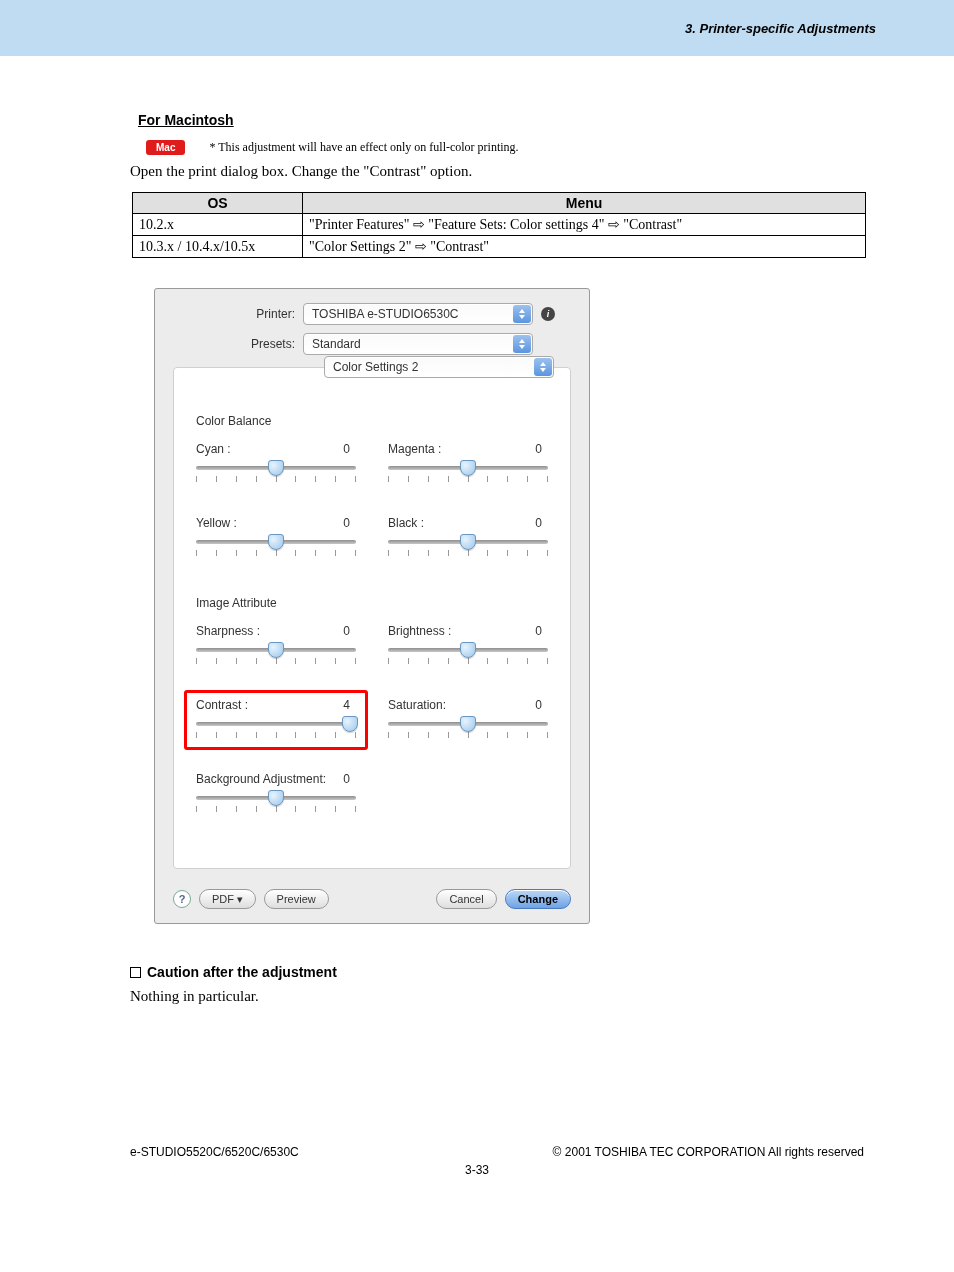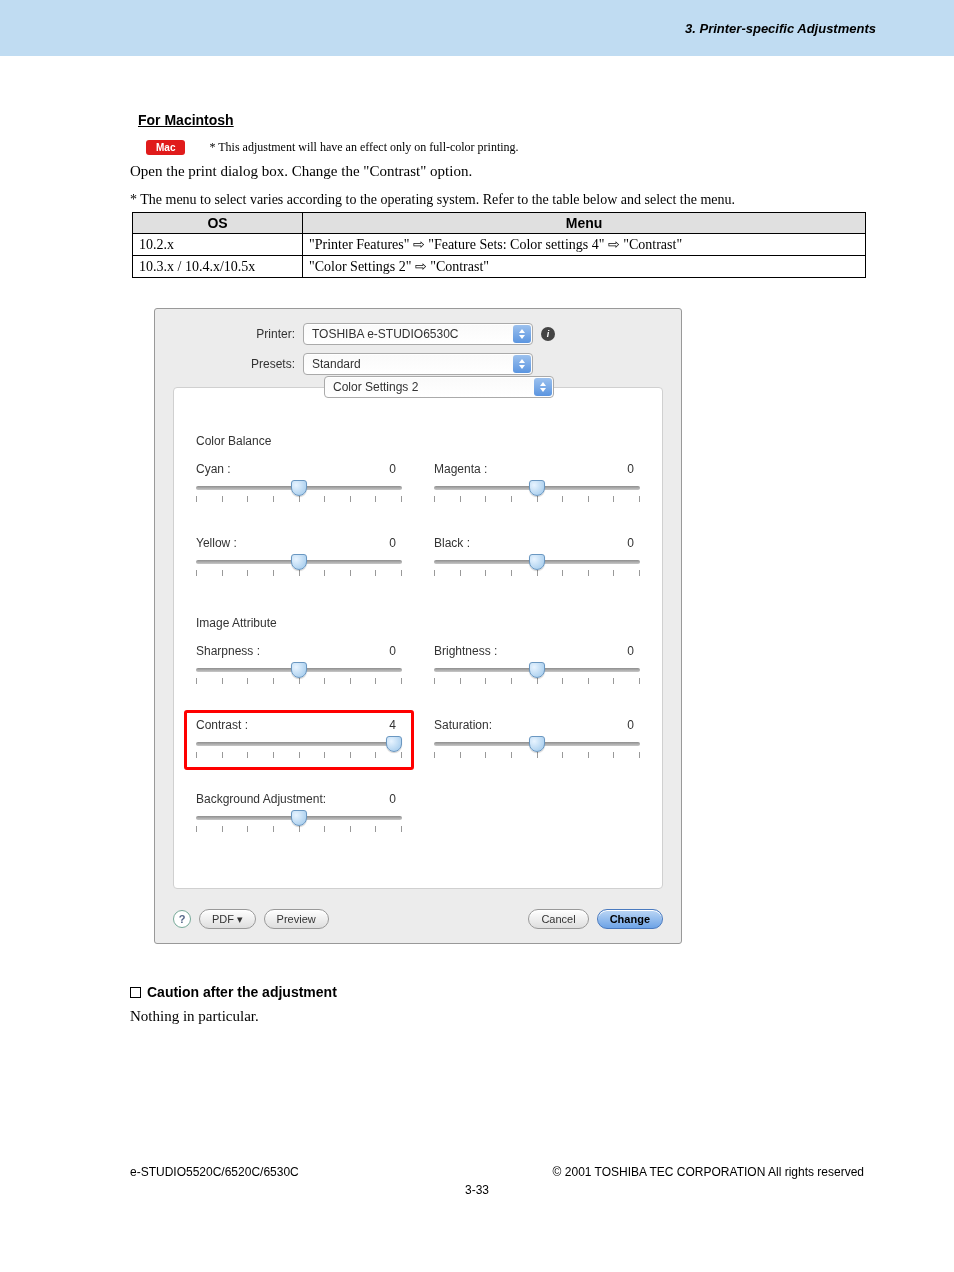--- a/index.html
+++ b/index.html
@@ -13,21 +13,21 @@
   .note-text { font-size: 12px; }
   .body-text { font-size: 15px; margin-bottom: 10px; line-height: 1.4; }
   .table-note { font-size: 14px; margin-bottom: 4px; }
   table.os-table { border-collapse: collapse; width: 100%; margin-bottom: 30px; margin-left: 2px; }
   table.os-table th, table.os-table td { border: 1px solid #000; padding: 2px 6px; font-size: 14px; text-align: left; }
   table.os-table th { background: #e0e0e0; font-family: Arial, sans-serif; font-weight: bold; text-align: center; }
   table.os-table th.os-col { width: 170px; }
 
   
   .dialog-wrap { margin-left: 24px; margin-bottom: 40px; }
-  .dialog { width: 528px; border: 1px solid #999; border-radius: 3px; background: #ececec; font-family: "Lucida Grande", Arial, sans-serif; font-size: 11px; color: #333; padding: 14px 18px 14px 18px; }
+  .dialog { width: 436px; border: 1px solid #999; border-radius: 3px; background: #ececec; font-family: "Lucida Grande", Arial, sans-serif; font-size: 11px; color: #333; padding: 14px 18px 14px 18px; }
   .row { display: flex; align-items: center; margin-bottom: 8px; }
   .row .label { width: 130px; text-align: right; padding-right: 8px; font-size: 12px; }
   .popup { position: relative; background: linear-gradient(#fafafa,#fff); border: 1px solid #aaa; border-radius: 4px; height: 22px; display: flex; align-items: center; padding: 0 22px 0 8px; font-size: 12px; box-shadow: inset 0 1px 0 #fff; }
   .popup .arrows { position: absolute; right: 1px; top: 1px; bottom: 1px; width: 18px; background: linear-gradient(#9cc1ee,#5b95e0); border-radius: 3px; display: flex; flex-direction: column; align-items: center; justify-content: center; }
   .popup .arrows::before { content: ""; border-left: 3px solid transparent; border-right: 3px solid transparent; border-bottom: 4px solid #fff; margin-bottom: 2px; }
   .popup .arrows::after { content: ""; border-left: 3px solid transparent; border-right: 3px solid transparent; border-top: 4px solid #fff; }
   .info-icon { width: 14px; height: 14px; border-radius: 50%; background: #444; color: #fff; font-size: 9px; display: inline-flex; align-items: center; justify-content: center; margin-left: 8px; font-weight: bold; font-style: italic; }
   .panel { background: #fff; border: 1px solid #d0d0d0; border-radius: 4px; margin: 12px 0 20px 0; padding: 18px 22px 22px 22px; position: relative; }
   .panel-tab { position: absolute; top: -12px; left: 150px; }
   .settings-popup { width: 230px; }
@@ -62,21 +62,20 @@
   <span class="header-text">3. Printer-specific Adjustments</span>
 </div>
 
 <div class="content">
   <div class="section-title">For Macintosh</div>
   <div class="note-row">
     <span class="mac-badge">Mac</span>
     <span class="note-text">* This adjustment will have an effect only on full-color printing.</span>
   </div>
   <div class="body-text">Open the print dialog box.  Change the "Contrast" option.</div>
-  <div class="table-note">* The menu to select varies according to the operating system.  Refer to the table below and select the menu.</div>
 
   <table class="os-table">
     <thead>
       <tr>
         <th class="os-col">OS</th>
         <th>Menu</th>
       </tr>
     </thead>
     <tbody>
       <tr>

